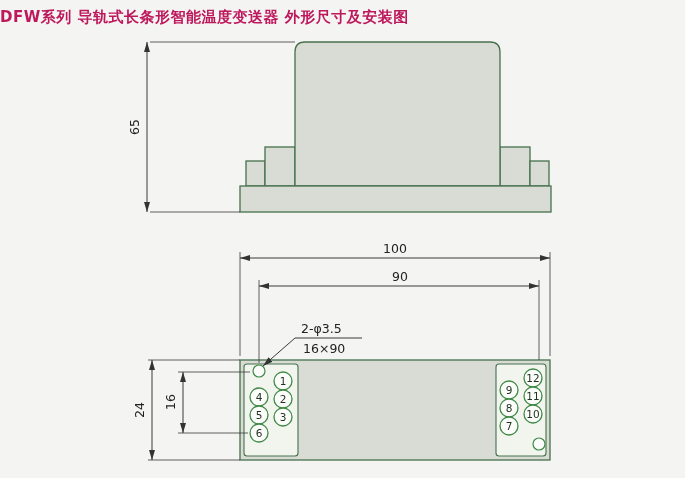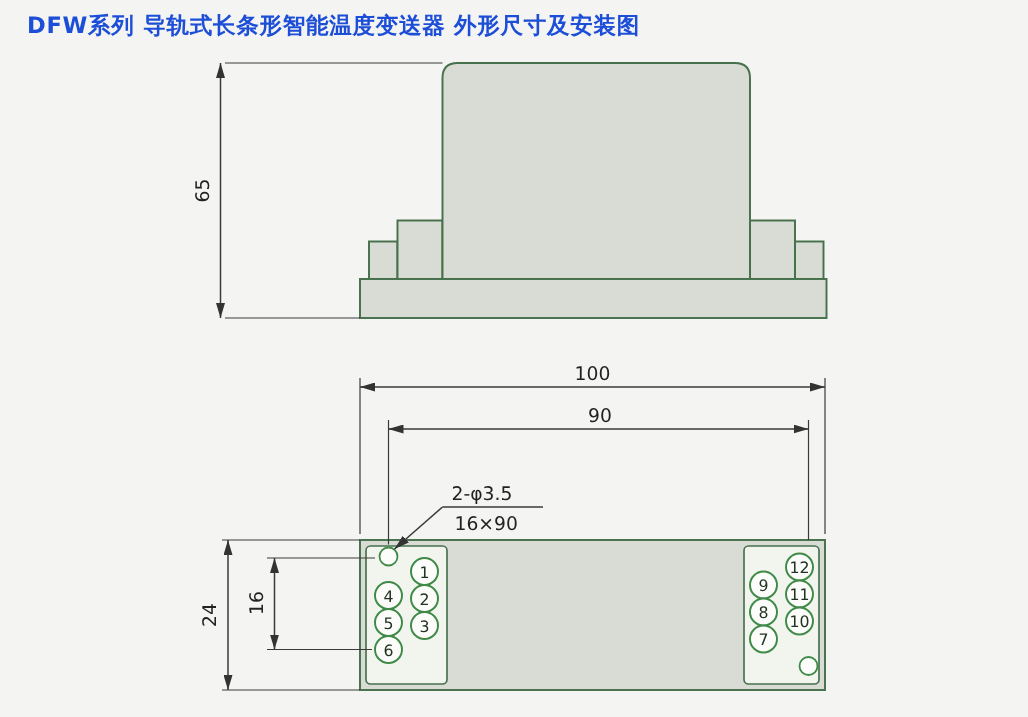--- a/index.html
+++ b/index.html
@@ -6,25 +6,25 @@
   .page {
     position: relative;
     width: 685px;
     height: 478px;
     background: #f4f4f2;
     overflow: hidden;
     font-family: "DejaVu Sans", "Liberation Sans", sans-serif;
   }
   .title {
     position: absolute;
-    left: 18px;
+    left: 0;
     top: 8px;
     font-size: 15px;
     font-weight: bold;
-    color: #1d4ed8;
+    color: #be185d;
     white-space: nowrap;
     letter-spacing: 0.5px;
     z-index: 2;
   }
   svg.drawing { position: absolute; left: 0; top: 0; z-index: 1; }
 
   .outline { fill: #d8dcd4; stroke: #47704d; stroke-width: 1.3; }
   .panel   { fill: #f2f4ee; stroke: #47704d; stroke-width: 1.1; }
   .term    { fill: #fcfdfb; stroke: #3f8a46; stroke-width: 1.3; }
   .hole    { fill: #fcfdfb; stroke: #3f8a46; stroke-width: 1.2; }

